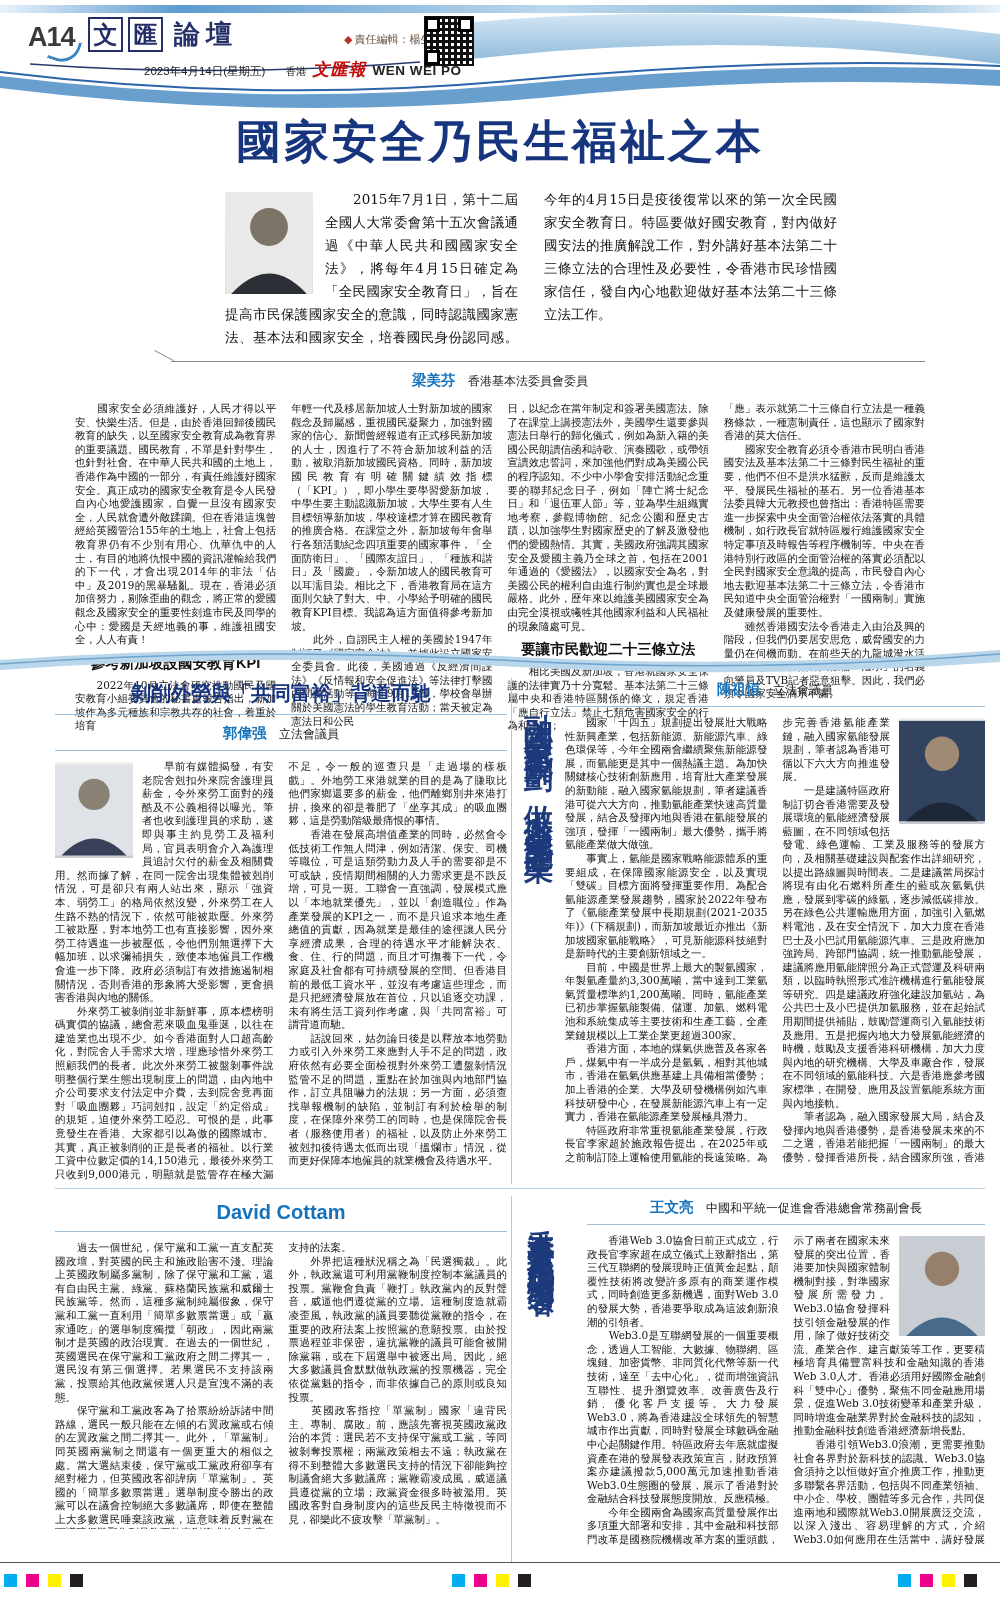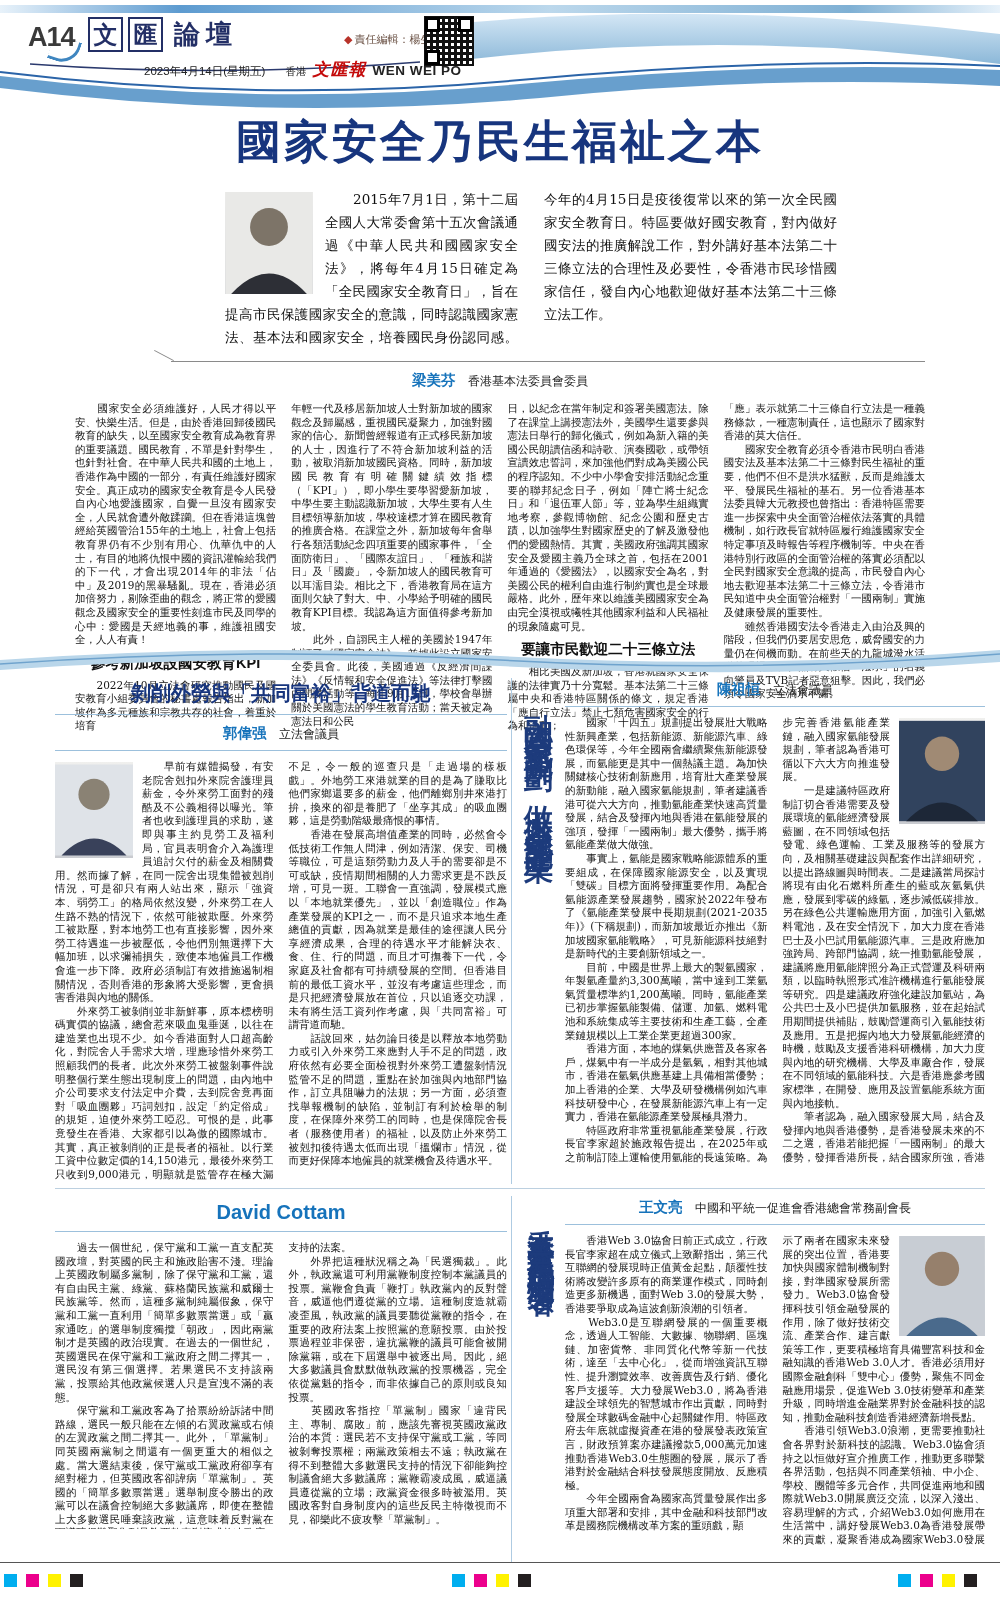--- a/index.html
+++ b/index.html
@@ -244,21 +244,21 @@
 　　保守黨和工黨政客為了拾票紛紛訴諸中間路線，選民一般只能在左傾的右翼政黨或右傾的左翼政黨之間二擇其一。此外，「單黨制」同英國兩黨制之間還有一個更重大的相似之處。當大選結束後，保守黨或工黨政府卻享有絕對權力，但英國政客卻諱病「單黨制」。英國的「簡單多數票當選」選舉制度令勝出的政黨可以在議會控制絕大多數議席，即使在整體上大多數選民唾棄該政黨，這意味着反對黨在下議院很難聚集到足夠票數來剎停或修改政府</div>
         </div>
         <div class="col">
           <div class="coltext">支持的法案。
 　　外界把這種狀況稱之為「民選獨裁」。此外，執政黨還可利用黨鞭制度控制本黨議員的投票。黨鞭會負責「鞭打」執政黨內的反對聲音，威逼他們遵從黨的立場。這種制度造就霸凌歪風，執政黨的議員要聽從黨鞭的指令，在重要的政府法案上按照黨的意願投票。由於投票過程並非保密，違抗黨鞭的議員可能會被開除黨籍，或在下屆選舉中被逐出局。因此，絕大多數議員會默默做執政黨的投票機器，完全依從黨魁的指令，而非依據自己的原則或良知投票。
 　　英國政客指控「單黨制」國家「違背民主、專制、腐敗」前，應該先審視英國政黨政治的本質：選民若不支持保守黨或工黨，等同被剝奪投票權；兩黨政策相去不遠；執政黨在得不到整體大多數選民支持的情況下卻能夠控制議會絕大多數議席；黨鞭霸凌成風，威逼議員遵從黨的立場；政黨資金很多時被濫用。英國政客對自身制度內的這些反民主特徵視而不見，卻樂此不疲攻擊「單黨制」。</div>
           <div class="footnote">　　（作者是英籍歷史學家。本文的英文版原文刊登於《中國日報香港版》評論版。有刪節。）</div>
         </div>
       </div>
     </div>
-    <div class="artR" style="height:366px;">
+    <div class="artR" style="height:366px;gap:22px;">
       <div class="vhead" style="font-size:27px;letter-spacing:4px;">香港要爭當第三代互聯網浪潮引領者</div>
       <div class="content">
         <div class="byline" style="margin-top:2px;">
           <span class="nm">王文亮</span>
           <span class="ti">中國和平統一促進會香港總會常務副會長</span>
         </div>
         <div class="rule-b"></div>
         <div class="cols2" style="height:312px;">
           <div class="col">
             <div class="coltext">　　香港Web 3.0協會日前正式成立，行政長官李家超在成立儀式上致辭指出，第三代互聯網的發展現時正值黃金起點，顛覆性技術將改變許多原有的商業運作模式，同時創造更多新機遇，面對Web 3.0的發展大勢，香港要爭取成為這波創新浪潮的引領者。

